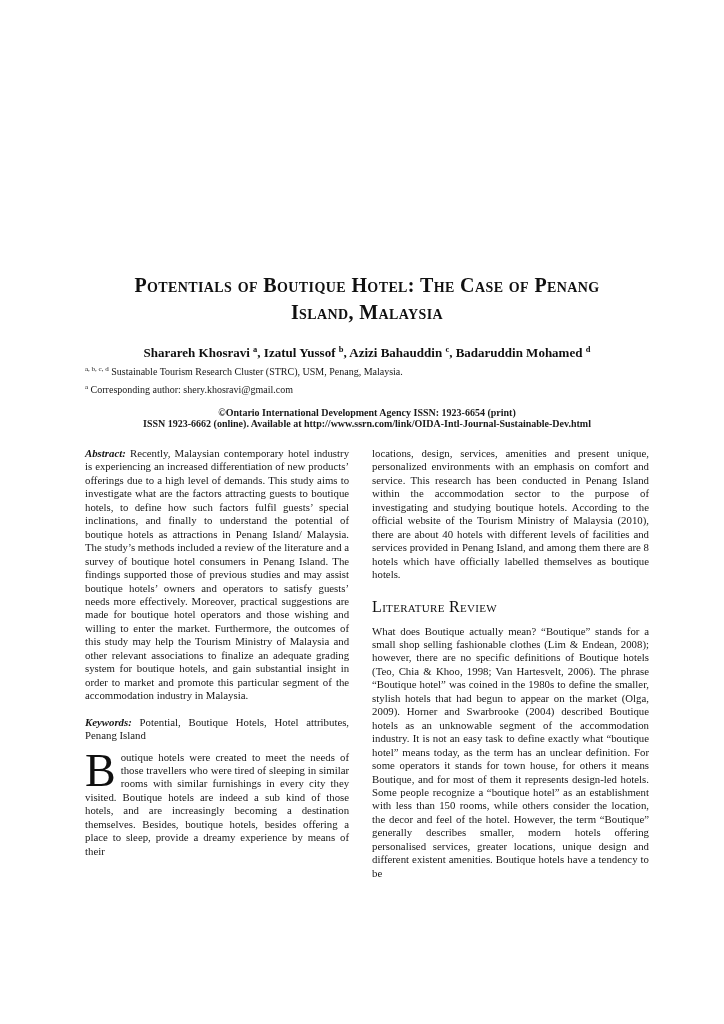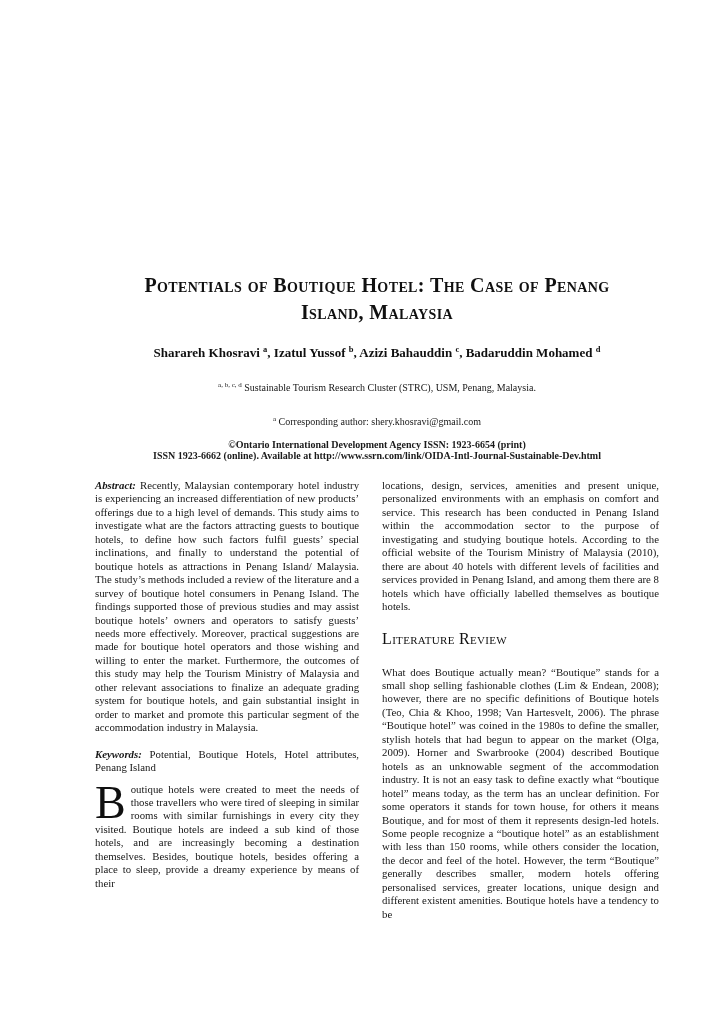--- a/index.html
+++ b/index.html
@@ -7,21 +7,21 @@
     position: relative;
     width: 724px;
     height: 1024px;
     background: #ffffff;
     font-family: "Liberation Serif", "DejaVu Serif", serif;
     color: #161616;
     overflow: hidden;
   }
   .content {
     position: absolute;
-    left: 95px;
+    left: 85px;
     top: 272px;
     width: 564px;
   }
 
   
   .title {
     margin: 0;
     text-align: center;
     font-size: 20px;
     font-weight: bold;
@@ -36,22 +36,21 @@
     margin: 15px 0 0 0;
     text-align: center;
     font-size: 13px;
     font-weight: bold;
     line-height: 16px;
     color: #101010;
   }
   .authors sup { font-size: 8.5px; }
 
   .affil {
-    margin: 18px 0 0 0;
-    text-align: center;
+    margin: 2px 0 0 0;
     font-size: 10px;
     line-height: 13px;
   }
   .affil sup { font-size: 7px; }
 
   .publisher {
     margin: 11px 0 0 0;
     text-align: center;
     font-size: 10px;
     font-weight: bold;
@@ -84,21 +83,21 @@
   .sec-heading {
     margin: 20px 0 0 0;
     font-size: 16px;
     font-weight: normal;
     font-variant: small-caps;
     letter-spacing: 0.3px;
     color: #101010;
   }
   .sec-heading.centered { text-align: center; }
   .intro-para { margin-top: 8px; }
-  .after-heading { margin-top: 18px; }
+  .after-heading { margin-top: 9px; }
   .lit-heading { margin-top: 16px; }
 
   .dropcap {
     float: left;
     font-size: 46px;
     line-height: 34px;
     padding: 3px 5px 0 0;
     color: #101010;
     font-weight: normal;
   }

